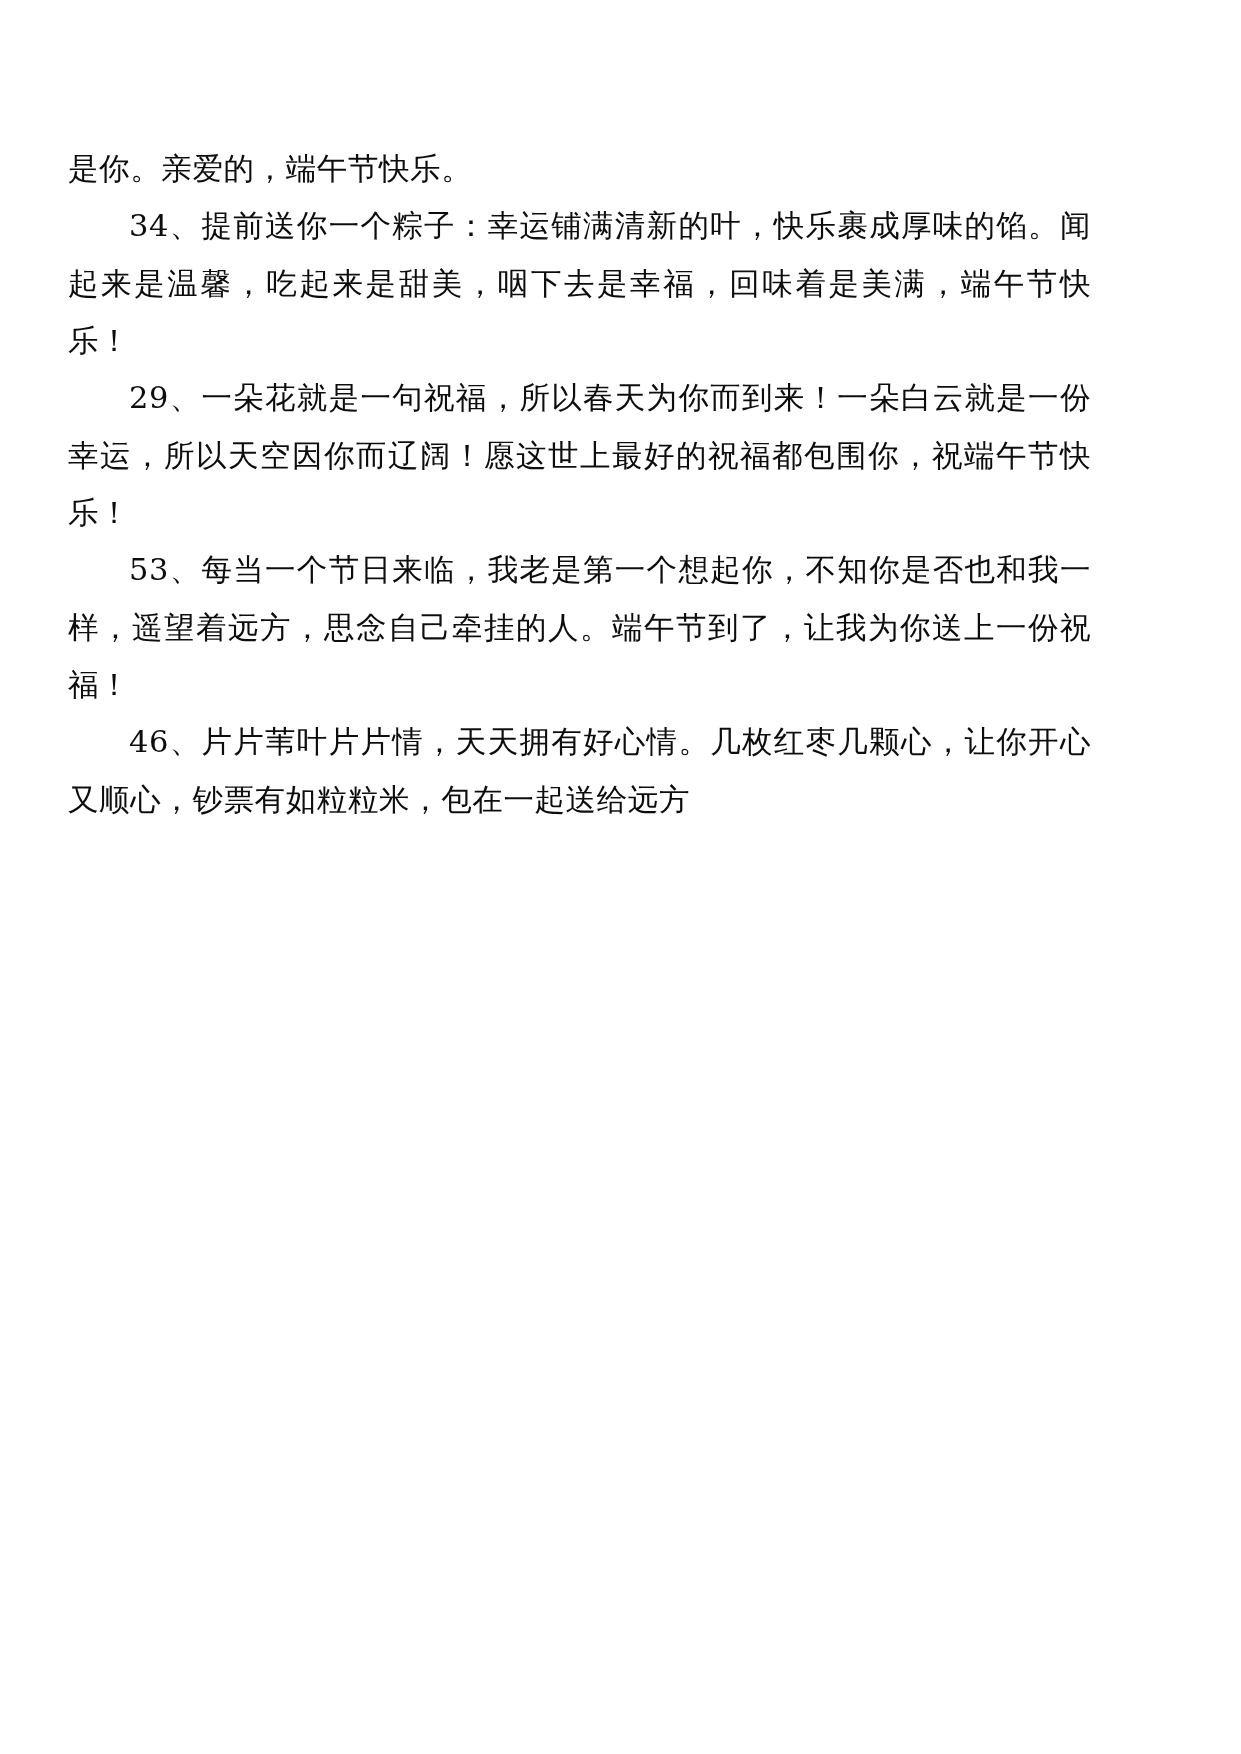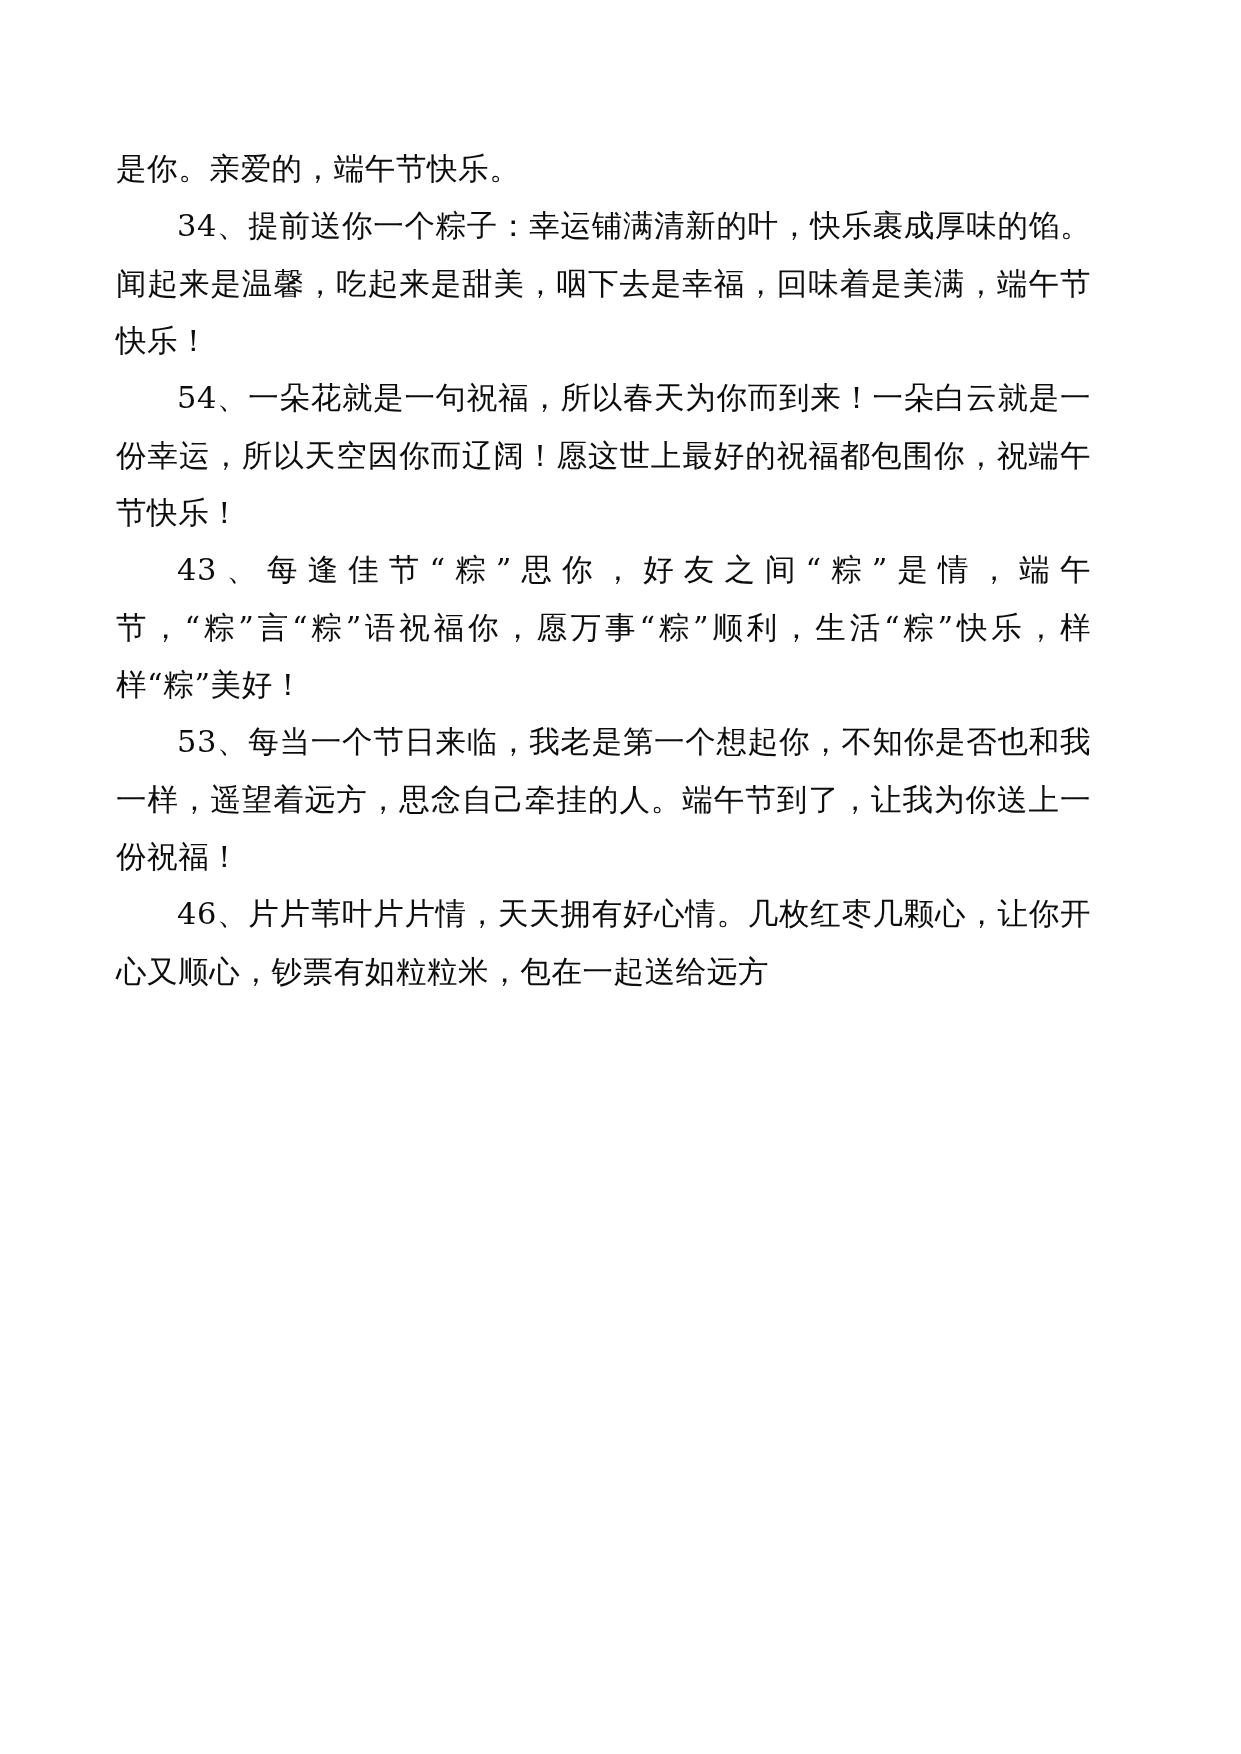--- a/index.html
+++ b/index.html
@@ -6,21 +6,21 @@
     margin: 0;
     padding: 0;
     background: #ffffff;
   }
   .page {
     width: 1241px;
     height: 1754px;
     background: #ffffff;
     position: relative;
     box-sizing: border-box;
-    padding: 140px 150px 0 116px;
+    padding: 140px 150px 0 68px;
     font-family: "DejaVu Serif", "Liberation Serif", serif;
     color: #0d0d0d;
   }
   .doc-body {
     font-size: 30.5px;
     line-height: 1.88;
     text-align: justify;
     text-justify: inter-ideograph;
     letter-spacing: 0.6px;
   }
@@ -32,18 +32,17 @@
     text-indent: 0;
   }
 </style>
 </head>
 <body>
 
 <div class="page">
   <div class="doc-body">
     <p class="para no-indent">是你。亲爱的，端午节快乐。</p>
     <p class="para">34、提前送你一个粽子：幸运铺满清新的叶，快乐裹成厚味的馅。闻起来是温馨，吃起来是甜美，咽下去是幸福，回味着是美满，端午节快乐！</p>
-    <p class="para">54、一朵花就是一句祝福，所以春天为你而到来！一朵白云就是一份幸运，所以天空因你而辽阔！愿这世上最好的祝福都包围你，祝端午节快乐！</p>
-    <p class="para">43、每逢佳节“粽”思你，好友之间“粽”是情，端午节，“粽”言“粽”语祝福你，愿万事“粽”顺利，生活“粽”快乐，样样“粽”美好！</p>
+    <p class="para">29、一朵花就是一句祝福，所以春天为你而到来！一朵白云就是一份幸运，所以天空因你而辽阔！愿这世上最好的祝福都包围你，祝端午节快乐！</p>
     <p class="para">53、每当一个节日来临，我老是第一个想起你，不知你是否也和我一样，遥望着远方，思念自己牵挂的人。端午节到了，让我为你送上一份祝福！</p>
     <p class="para">46、片片苇叶片片情，天天拥有好心情。几枚红枣几颗心，让你开心又顺心，钞票有如粒粒米，包在一起送给远方</p>
   </div>
 </div>
 
 </body></html>

